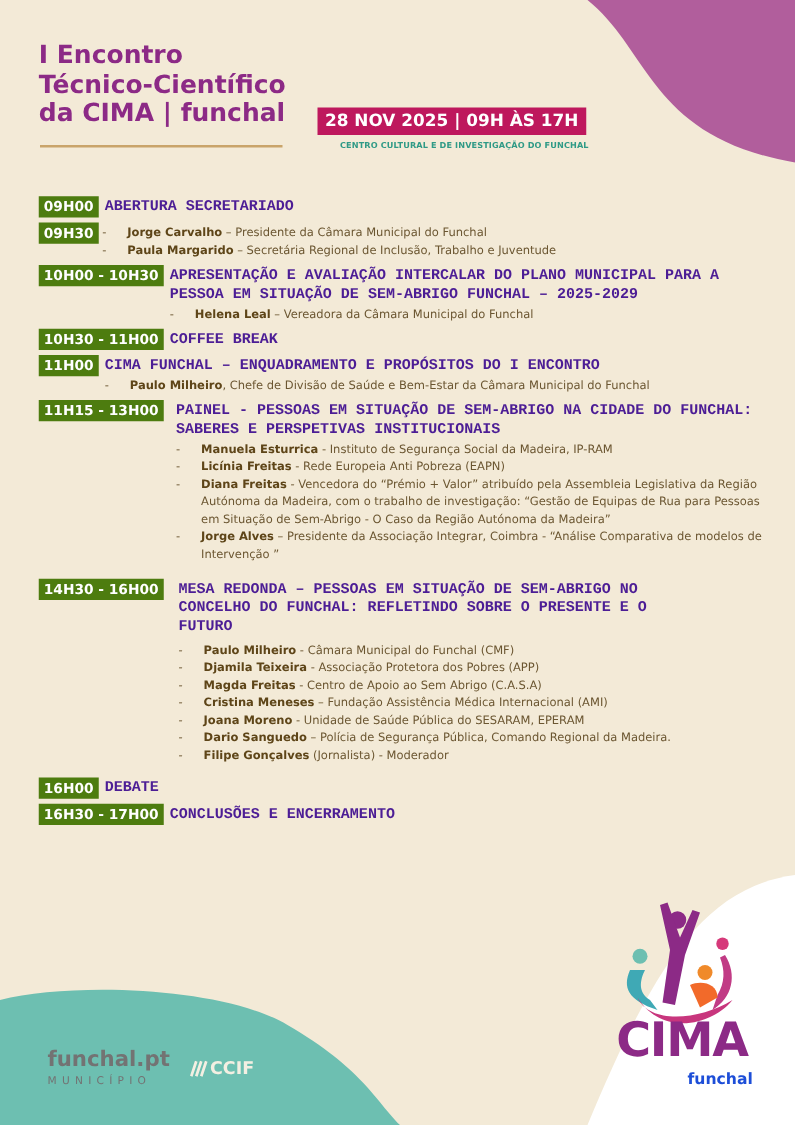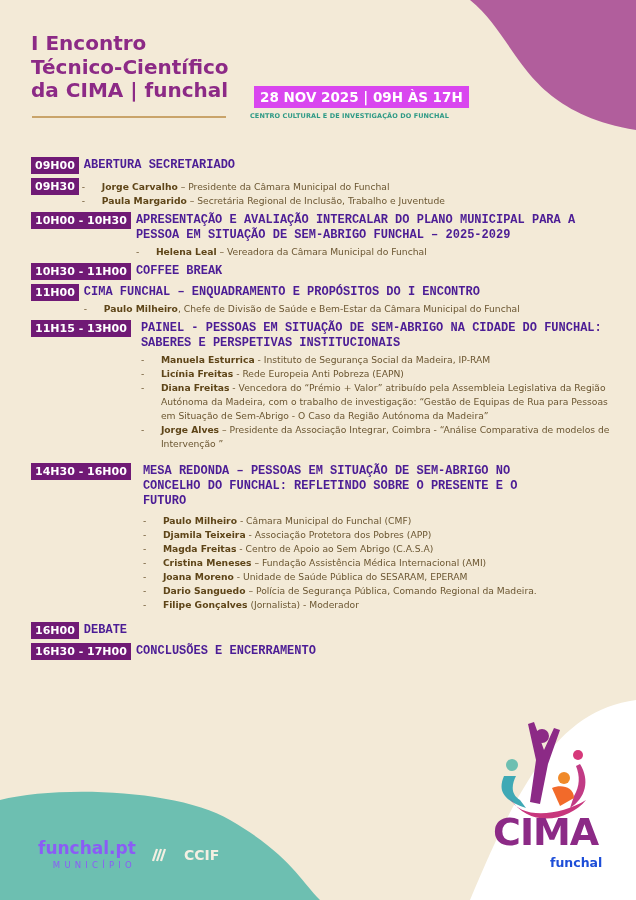--- a/index.html
+++ b/index.html
@@ -15,60 +15,60 @@
   .title {
     position: absolute; left: 31px; top: 32px;
     color: #8c2a86; font-weight: bold; font-size: 20px; line-height: 23.5px;
     font-family: "DejaVu Sans", sans-serif;
   }
   .title-underline {
     position: absolute; left: 32px; top: 116px; width: 194px; height: 2px; background: #c9a46a;
   }
   .date-box {
     position: absolute; left: 254px; top: 86px;
-    background: #d946ef; color: #fff; font-weight: bold; font-size: 13.5px;
+    background: #be185d; color: #fff; font-weight: bold; font-size: 13.5px;
     padding: 2px 6px; height: 22px; line-height: 18px;
     font-family: "DejaVu Sans", sans-serif;
   }
   .venue {
-    position: absolute; left: 250px; top: 112px;
+    position: absolute; left: 272px; top: 112px;
     color: #2f9a86; font-weight: bold; font-size: 6.5px; letter-spacing: 0.1px;
     font-family: "DejaVu Sans", sans-serif;
   }
 
   .agenda { position: absolute; left: 31px; top: 157px; width: 590px; }
   .item { display: flex; align-items: flex-start; margin-bottom: 4px; }
   .time {
-    background: #701a75; color: #fff; font-weight: bold; font-size: 11px;
+    background: #4d7c0f; color: #fff; font-weight: bold; font-size: 11px;
     height: 17px; line-height: 17px; padding: 0 4px; white-space: nowrap; flex: none;
     font-family: "DejaVu Sans", sans-serif;
   }
   .sess { flex: 1; padding-left: 5px; }
   .sess-title {
     color: #4c1d95; font-weight: bold; font-size: 12px; line-height: 15px;
     font-family: Liberation Mono, monospace; padding-top: 1px;
   }
   .speakers { list-style: none; margin-top: 2px; }
   .speakers li {
     position: relative; font-size: 9.2px; line-height: 14px; color: #6b5631;
     padding-left: 20px; font-family: "DejaVu Sans", sans-serif;
   }
   .speakers li::before {
     content: "-"; position: absolute; left: 0; top: 0; color: #6b5631;
   }
   .speakers li b { color: #5e4518; }
 
   .footer-left {
-    position: absolute; left: 38px; top: 838px; color: #8b5cf6; text-align: right;
+    position: absolute; left: 38px; top: 838px; color: #737373;
   }
   .funchal-pt { font-size: 17px; font-weight: bold; font-family: "DejaVu Sans", sans-serif; }
   .municipio { font-size: 8.5px; letter-spacing: 4.2px; margin-top: 2px; font-family: "DejaVu Sans", sans-serif; }
   .ccif {
     position: absolute; left: 152px; top: 847px; color: #f4efe2;
-    font-size: 14px; font-weight: bold; display: flex; align-items: center; gap: 16px;
+    font-size: 14px; font-weight: bold; display: flex; align-items: center; gap: 0;
     font-family: "DejaVu Sans", sans-serif;
   }
   .logo { position: absolute; left: 490px; top: 720px; width: 120px; height: 160px; }
   .logo-text {
     position: absolute; left: 493px; top: 810px; color: #8c2a86;
     font-size: 38px; font-weight: bold; font-family: "DejaVu Sans", sans-serif; letter-spacing: -1px;
   }
   .logo-sub {
     position: absolute; left: 550px; top: 855px; color: #1d4ed8;
     font-size: 12.5px; font-weight: bold; font-family: "DejaVu Sans", sans-serif;

